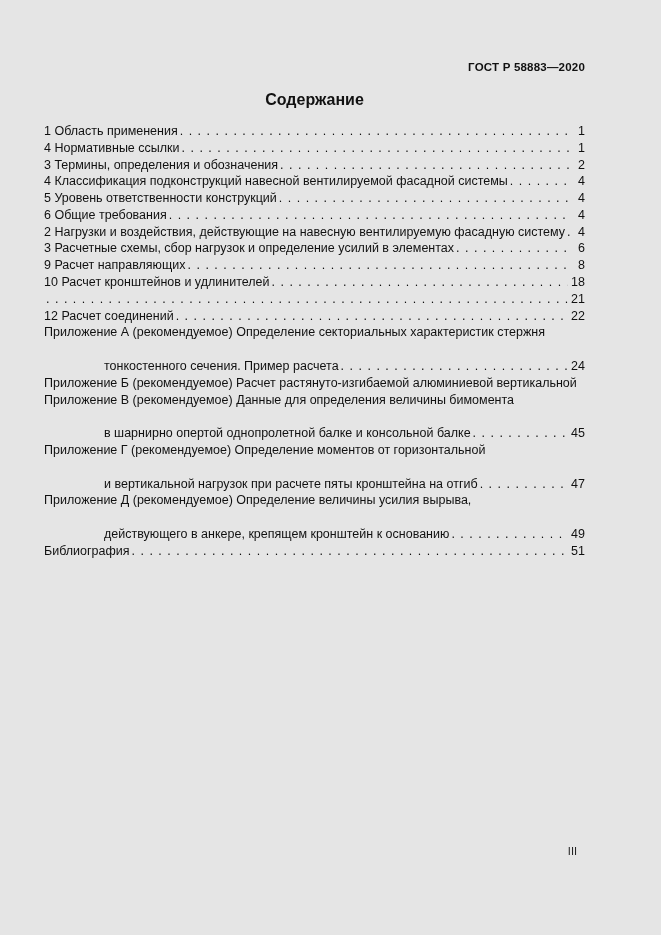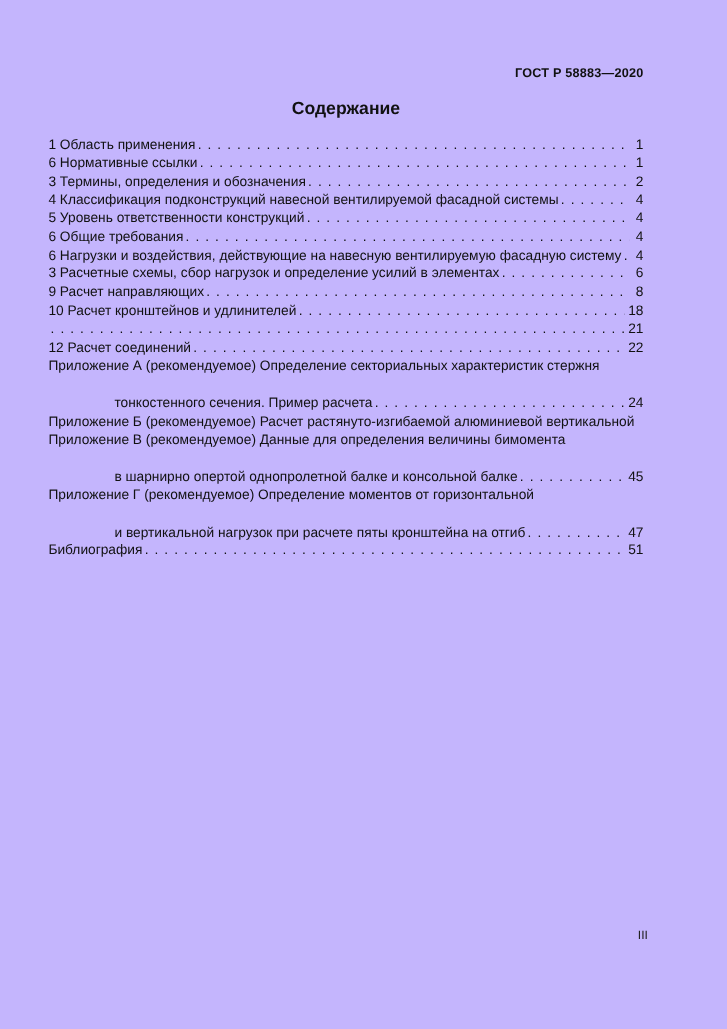--- a/index.html
+++ b/index.html
@@ -4,21 +4,21 @@
 <style>
   html, body {
     margin: 0;
     padding: 0;
     background: #ffffff;
   }
   .page {
     position: relative;
     width: 661px;
     height: 935px;
-    background: #c4b5fd;
+    background: #e5e5e5;
     box-sizing: border-box;
     padding: 61px 76px 0 44px;
     font-family: "Liberation Sans", sans-serif;
     color: #111;
     overflow: hidden;
   }
   .doc-header {
     text-align: right;
     font-size: 11.5px;
     font-weight: bold;
@@ -61,21 +61,21 @@
     letter-spacing: 1px;
   }
   .toc-page {
     flex: 0 0 auto;
     white-space: nowrap;
     text-align: right;
     min-width: 10px;
   }
   .folio {
     position: absolute;
-    right: 72px;
+    right: 84px;
     bottom: 78px;
     font-size: 11px;
     color: #222;
   }
 </style>
 </head>
 <body>
 
 <div class="page">
   <div class="doc-header">ГОСТ Р 58883—2020</div>
@@ -85,21 +85,21 @@
   <div class="toc" id="toc-list">
       <div class="toc-entry">
         <div class="toc-line">
           <span class="toc-label">1 Область применения</span>
           <span class="toc-leader"></span>
           <span class="toc-page">1</span>
         </div>
       </div>
       <div class="toc-entry">
         <div class="toc-line">
-          <span class="toc-label">6 Нормативные ссылки</span>
+          <span class="toc-label">4 Нормативные ссылки</span>
           <span class="toc-leader"></span>
           <span class="toc-page">1</span>
         </div>
       </div>
       <div class="toc-entry">
         <div class="toc-line">
           <span class="toc-label">3 Термины, определения и обозначения</span>
           <span class="toc-leader"></span>
           <span class="toc-page">2</span>
         </div>
@@ -120,21 +120,21 @@
       </div>
       <div class="toc-entry">
         <div class="toc-line">
           <span class="toc-label">6 Общие требования</span>
           <span class="toc-leader"></span>
           <span class="toc-page">4</span>
         </div>
       </div>
       <div class="toc-entry">
         <div class="toc-line">
-          <span class="toc-label">6 Нагрузки и воздействия, действующие на навесную вентилируемую фасадную систему</span>
+          <span class="toc-label">2 Нагрузки и воздействия, действующие на навесную вентилируемую фасадную систему</span>
           <span class="toc-leader"></span>
           <span class="toc-page">4</span>
         </div>
       </div>
       <div class="toc-entry">
         <div class="toc-line">
           <span class="toc-label">3 Расчетные схемы, сбор нагрузок и определение усилий в элементах</span>
           <span class="toc-leader"></span>
           <span class="toc-page">6</span>
         </div>
@@ -192,20 +192,30 @@
         </div>
       </div>
       <div class="toc-entry">
         <div class="toc-line">
           <span class="toc-label">Приложение Г (рекомендуемое) Определение моментов от горизонтальной</span>
         </div>
         <div class="toc-line continuation">
           <span class="toc-label">и вертикальной нагрузок при расчете пяты кронштейна на отгиб</span>
           <span class="toc-leader"></span>
           <span class="toc-page">47</span>
+        </div>
+      </div>
+      <div class="toc-entry">
+        <div class="toc-line">
+          <span class="toc-label">Приложение Д (рекомендуемое) Определение величины усилия вырыва,</span>
+        </div>
+        <div class="toc-line continuation">
+          <span class="toc-label">действующего в анкере, крепящем кронштейн к основанию</span>
+          <span class="toc-leader"></span>
+          <span class="toc-page">49</span>
         </div>
       </div>
       <div class="toc-entry">
         <div class="toc-line">
           <span class="toc-label">Библиография</span>
           <span class="toc-leader"></span>
           <span class="toc-page">51</span>
         </div>
       </div>
     </div>

